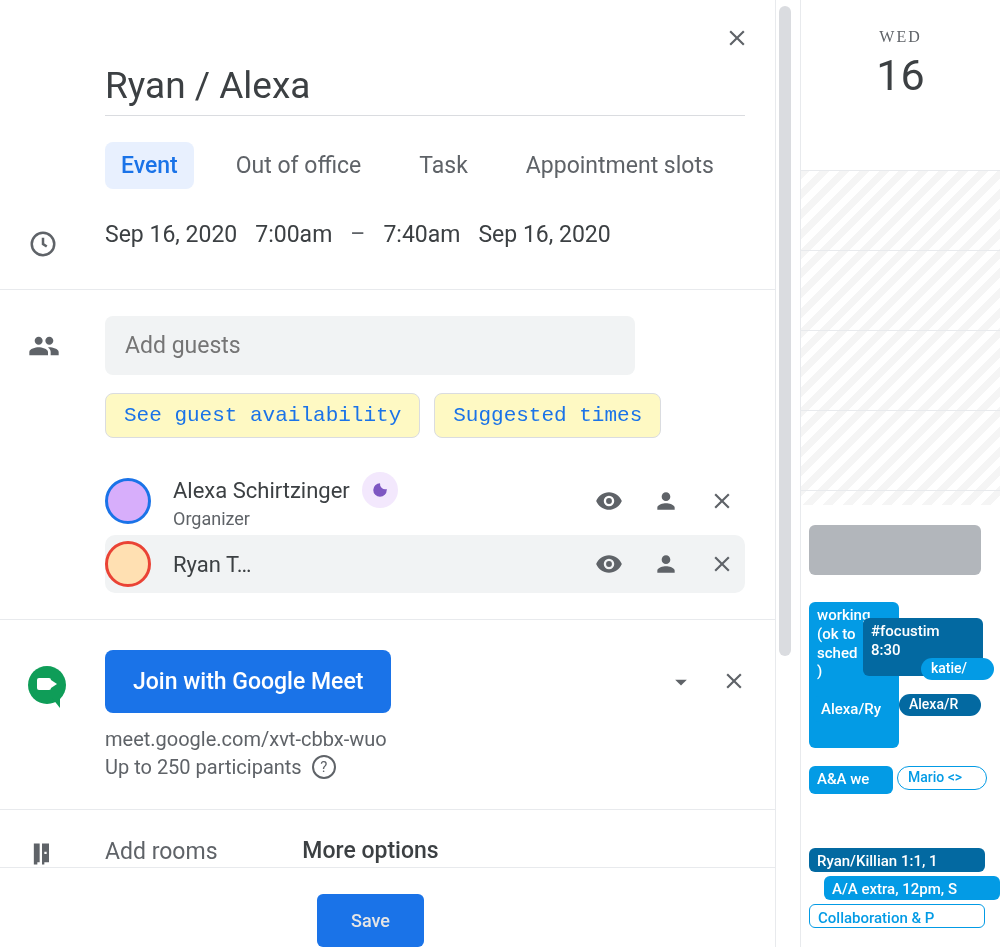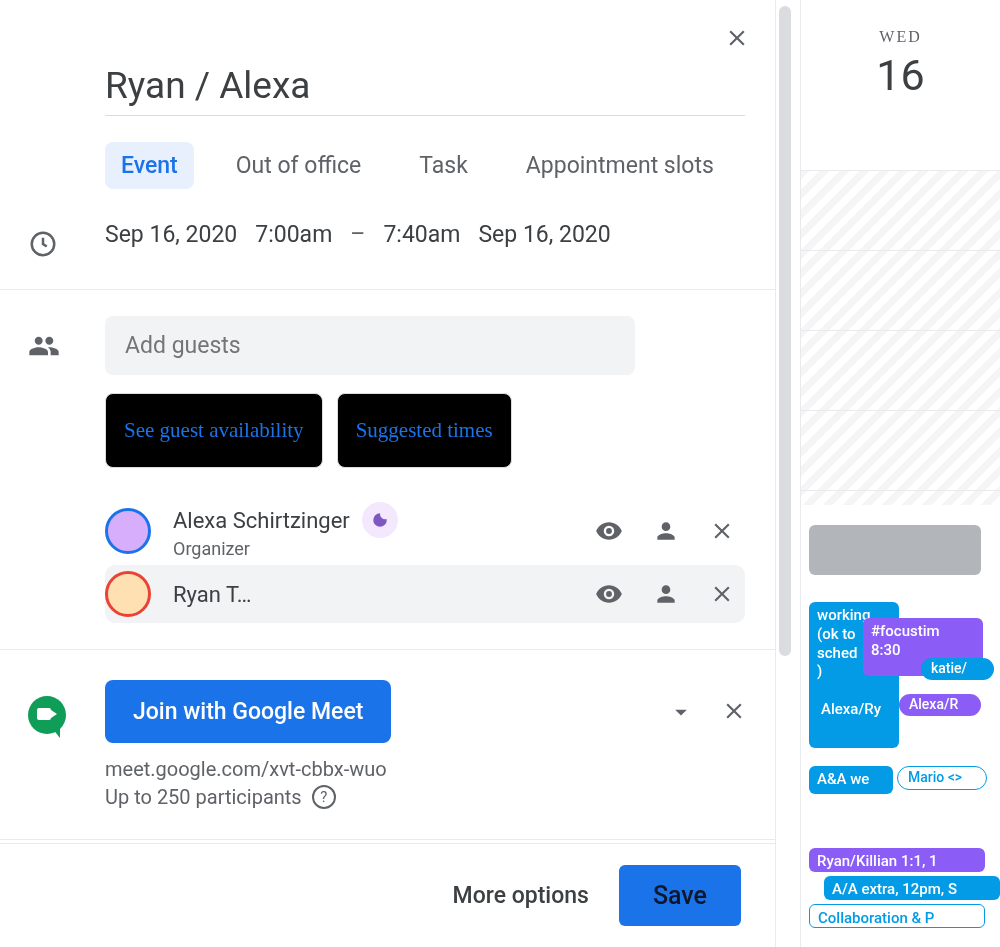--- a/index.html
+++ b/index.html
@@ -103,26 +103,26 @@
     border-radius:8px;
     font-size:23px;
     padding: 16px 20px;
     color:#5f6368;
     font-family:inherit;
     outline:none;
   }
   .pill-row { display:flex; gap:14px; margin-top:18px;}
   .pill-btn {
     border:1px solid #dadce0;
-    background:#000000;
+    background:#fef9c3;
     border-radius:8px;
-    padding: 24px 18px;
+    padding: 10px 18px;
     font-size:21px;
     color:#1a73e8;
-    font-family:Liberation Serif, serif;
+    font-family:Liberation Mono, monospace;
     cursor:pointer;
   }
 
   .guest-list { margin-top:28px; width:640px; }
   .guest-item {
     display:flex;
     align-items:center;
     padding: 6px 6px 6px 0;
     border-radius:10px;
   }
@@ -187,33 +187,34 @@
     border-bottom:4px solid transparent;
     border-left:6px solid #fff;
   }
 
   
   .rooms-section { padding-top:28px; padding-bottom:36px;}
   .rooms-text { font-size:23px; color:#5f6368; }
 
   
   .dialog-footer {
-    height: 104px;
+    height: 80px;
     border-top:1px solid #e8eaed;
     display:flex; align-items:center; justify-content:flex-end;
     gap: 30px; padding-right:34px;
     background:#fff;
+    flex-direction:column;
   }
   .more-opts {
     font-size:23px; color:#3c4043; font-weight:500;
     border:none; background:none; cursor:pointer; font-family:inherit;
   }
   .save-btn {
-    background:#1a73e8; color:#0f172a; border:none;
-    border-radius:6px; font-size:25px; font-weight:500;
+    background:#1a73e8; color:#e5e5e5; border:none;
+    border-radius:6px; font-size:18px; font-weight:500;
     padding: 16px 34px; font-family:inherit; cursor:pointer;
   }
 
   
   .fake-scrollbar {
     position:absolute;
     left: 779px; top: 6px;
     width: 12px; height: 650px;
     background:#dadce0;
     border-radius:6px;
@@ -248,21 +249,21 @@
     border-radius:6px;
     font-size:15px;
     color:#fff;
     padding:4px 8px;
     overflow:hidden;
     white-space:nowrap;
     line-height:1.25;
     font-weight:500;
   }
   .ev.blue { background:#039be5; }
-  .ev.orange { background:#8b5cf6; }
+  .ev.orange { background:#0369a1; }
   .ev.blue-out { background:#fff; color:#039be5; border:1.5px solid #039be5; }
   .ev.chip { border-radius:14px; padding:2px 10px; font-size:14px; }
 
   .ghost {
     position:absolute;
     background:#b2b6bb;
     border-radius:6px;
   }
 
   .help-circ { width:24px; height:24px; border:2px solid #5f6368; border-radius:50%; display:inline-flex; align-items:center; justify-content:center; font-size:15px; color:#5f6368;}

